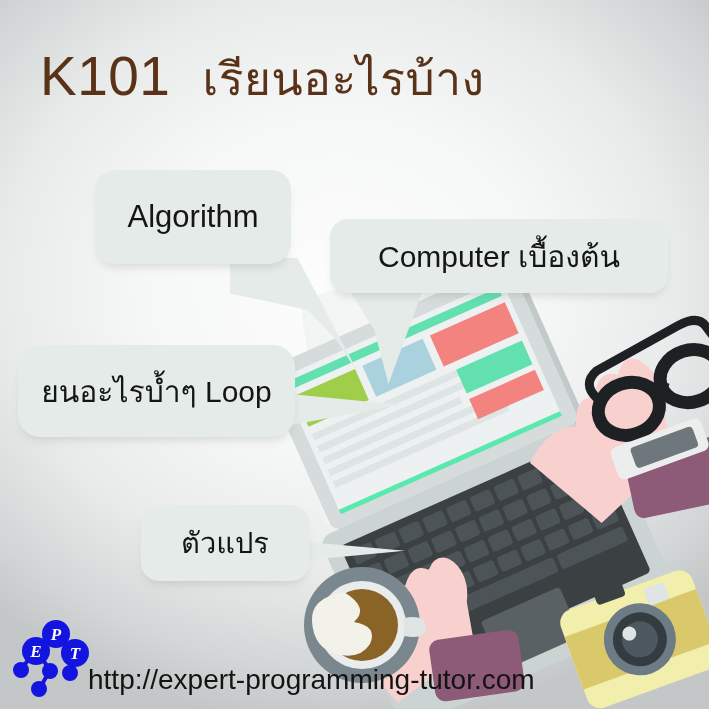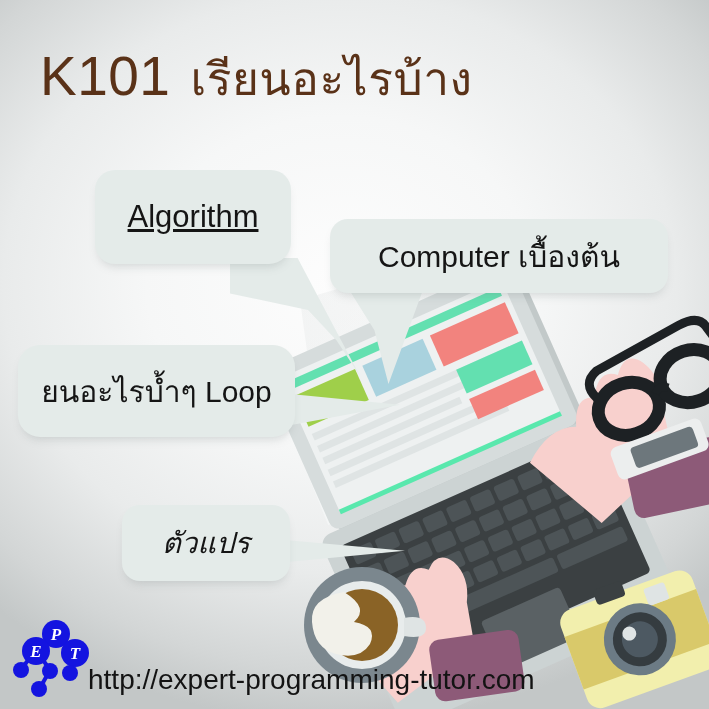--- a/index.html
+++ b/index.html
@@ -17,61 +17,59 @@
   .title{
     position:absolute;
     left:40px; top:46px;
     white-space:nowrap;
     color:#5a3218;
     font-size:55px;
     font-weight:400;
     letter-spacing:0.5px;
     line-height:1.1;
   }
-  .title .thai{ font-size:46px; margin-left:20px; }
+  .title .thai{ font-size:46px; margin-left:32px; }
 
   
   .illus{position:absolute;inset:0;}
 
   
   .bubble{
     position:absolute;
     background:#e4ebe9;
     color:#151515;
     display:flex;
     align-items:center;
     justify-content:center;
     box-sizing:border-box;
     box-shadow:0 6px 10px -4px rgba(120,130,130,.28);
   }
   .bubble .txt{ white-space:nowrap; }
 
   #bubble-algorithm{
     left:95px; top:170px; width:196px; height:94px;
     border-radius:20px 20px 22px 20px;
-    text-decoration:underline;
   }
   #bubble-algorithm .txt{ font-size:31px; }
 
   #bubble-computer{
     left:330px; top:219px; width:338px; height:74px;
     border-radius:18px;
   }
   #bubble-computer .txt{ font-size:30px; }
 
   #bubble-loop{
     left:18px; top:345px; width:277px; height:92px;
     border-radius:22px;
   }
   #bubble-loop .txt{ font-size:30px; }
 
   #bubble-variable{
-    left:122px; top:505px; width:168px; height:76px;
+    left:141px; top:505px; width:168px; height:76px;
     border-radius:18px;
-    font-style:italic;
   }
   #bubble-variable .txt{ font-size:29px; }
 
   
   .tail{position:absolute;background:#e4ebe9;}
   #tail-algorithm{
     left:230px; top:258px; width:130px; height:118px;
     clip-path:polygon(0% 0%, 52% 0%, 100% 100%, 82% 70%, 60% 44%, 0% 30%);
   }
   #tail-computer{

